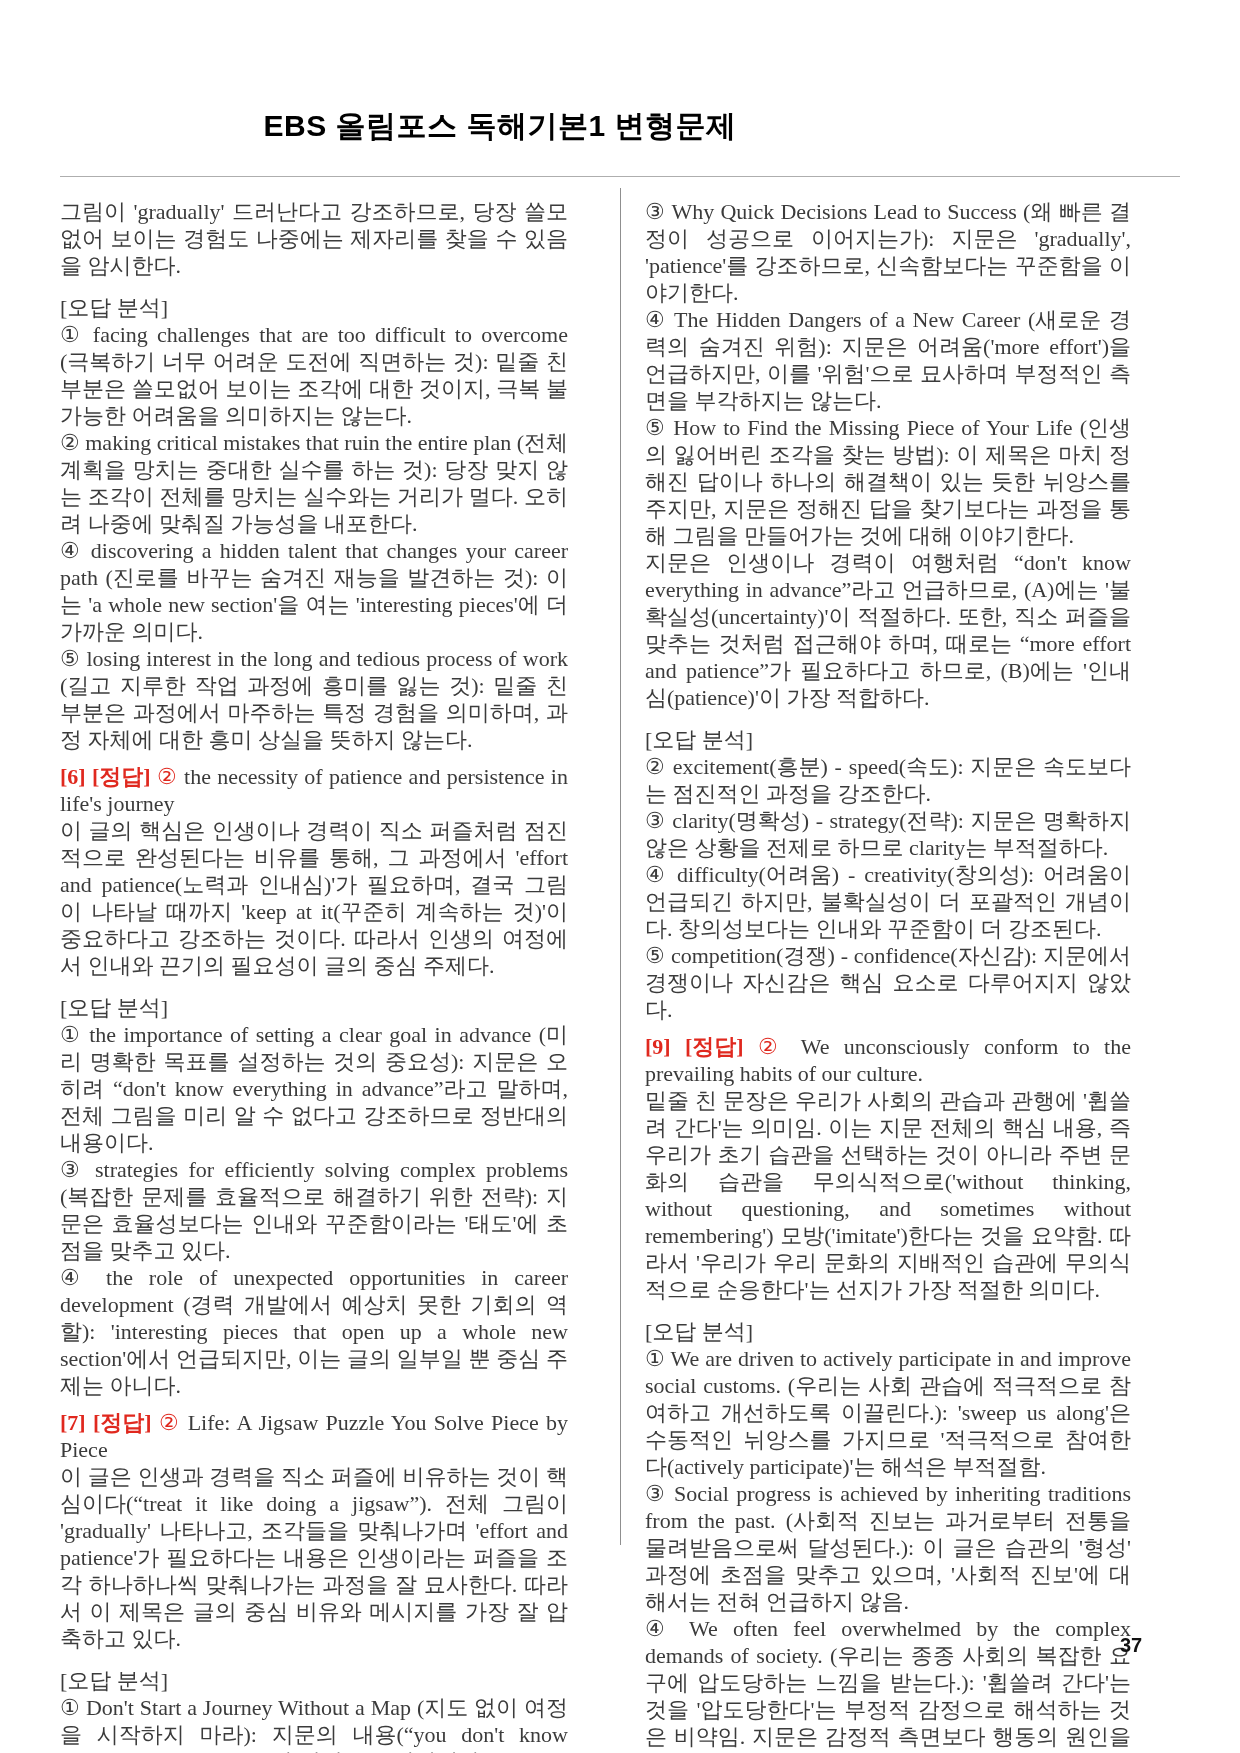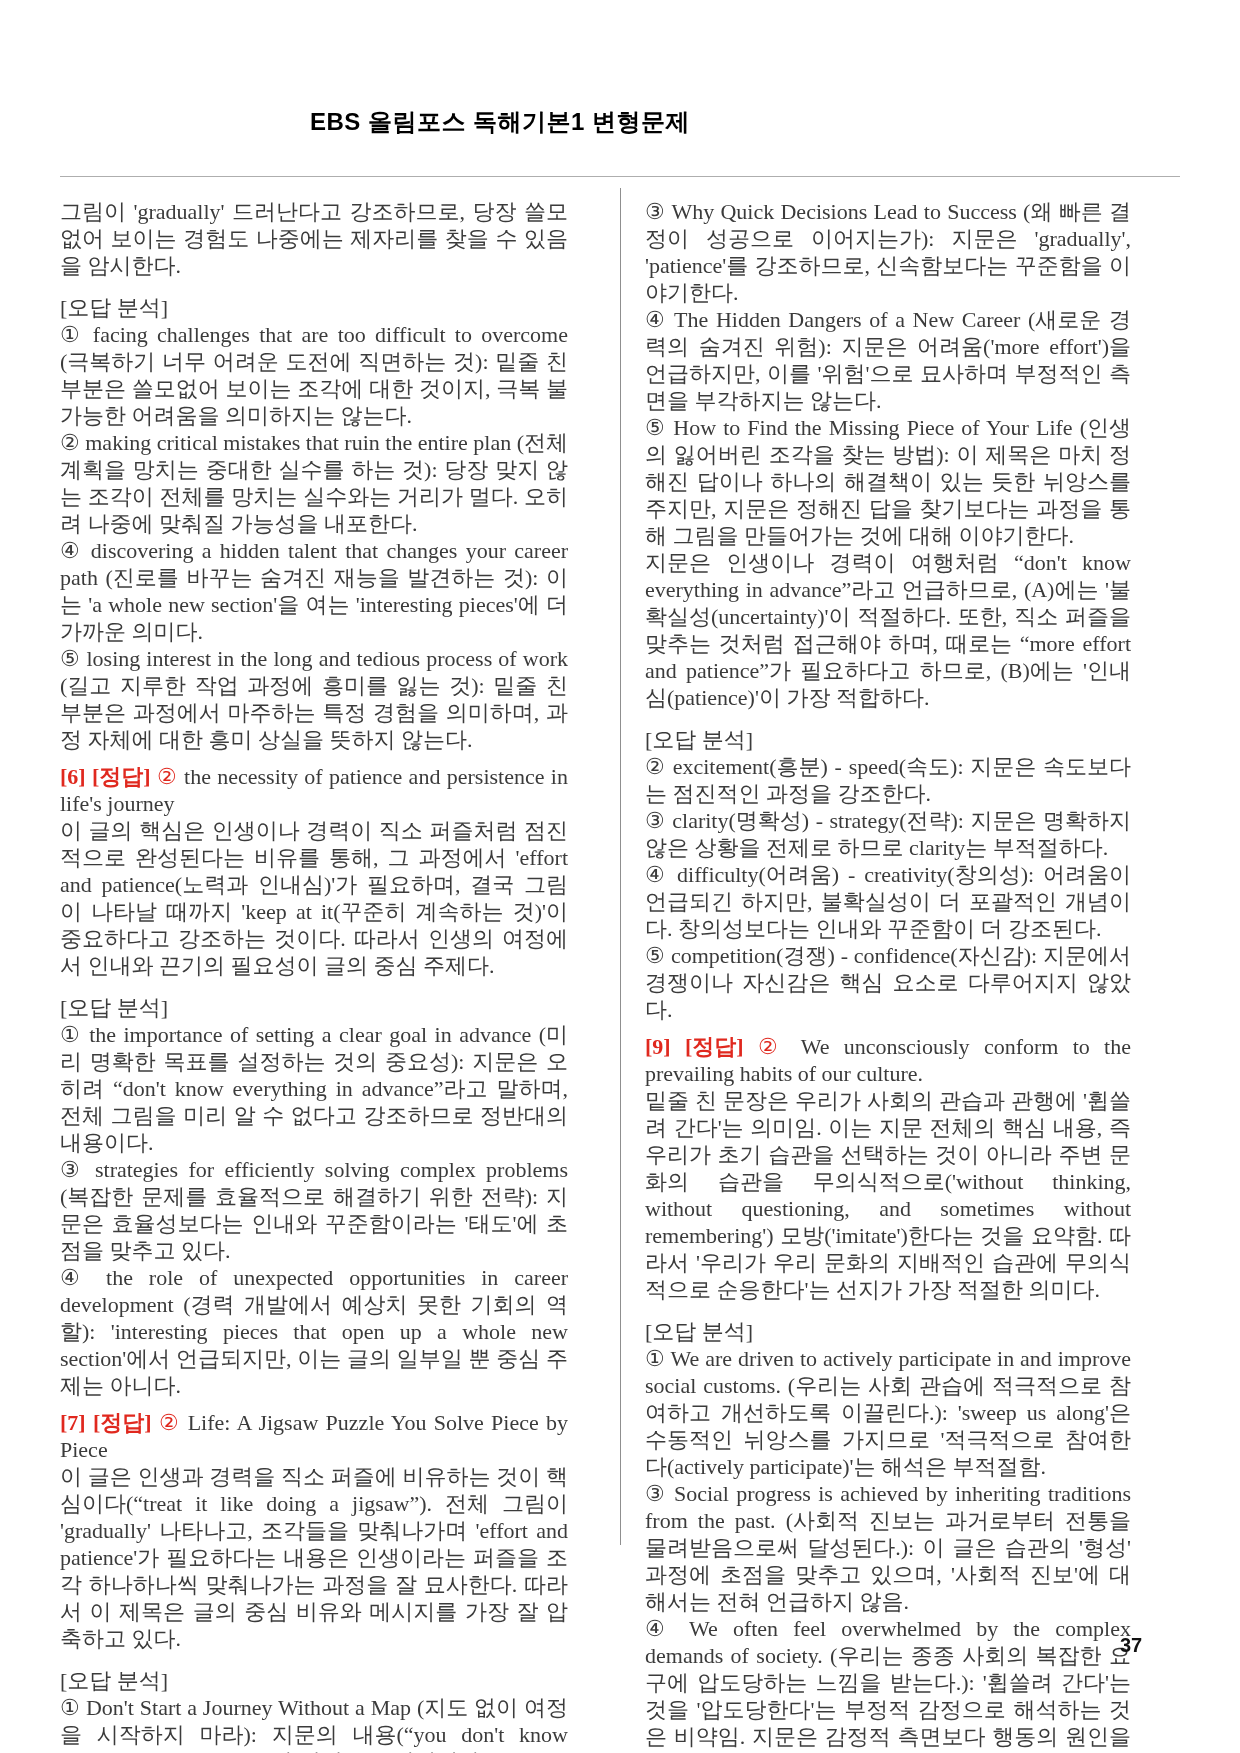--- a/index.html
+++ b/index.html
@@ -7,21 +7,21 @@
   body {
     width: 1240px; height: 1753px;
     position: relative;
     overflow: hidden;
     font-family: "Liberation Serif", "DejaVu Serif", serif;
   }
   .page-title {
     position: absolute; top: 106px; left: 0; width: 1000px;
     text-align: center;
     font-family: "Liberation Sans", "DejaVu Sans", sans-serif;
-    font-weight: 700; font-size: 24px; color: #000;
+    font-weight: 700; font-size: 30px; color: #000;
     letter-spacing: 0.5px;
   }
   .top-rule {
     position: absolute; left: 60px; width: 1120px; top: 176px;
     border-top: 1px solid #aeaeae; height: 0;
   }
   .col-divider {
     position: absolute; left: 620px; top: 188px; height: 1357px; width: 0;
     border-left: 1px solid #8f8f8f;
   }

